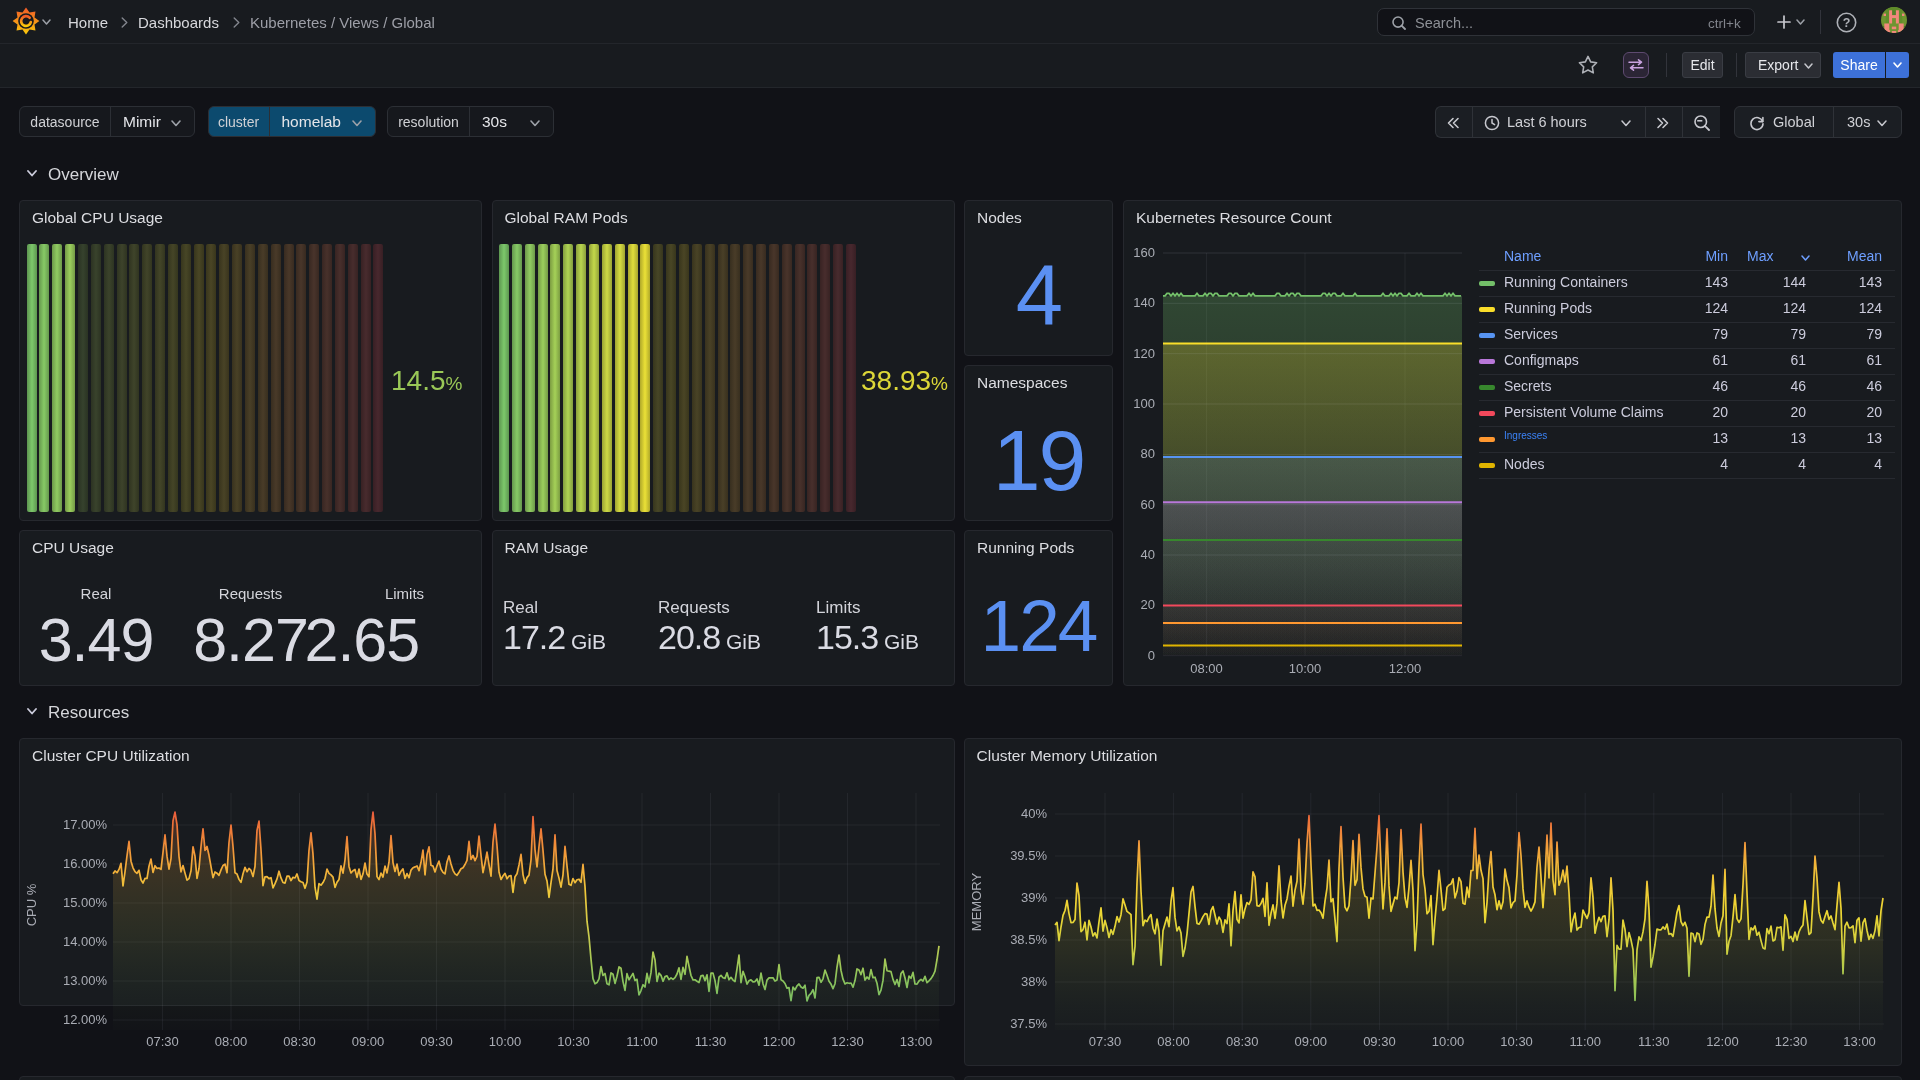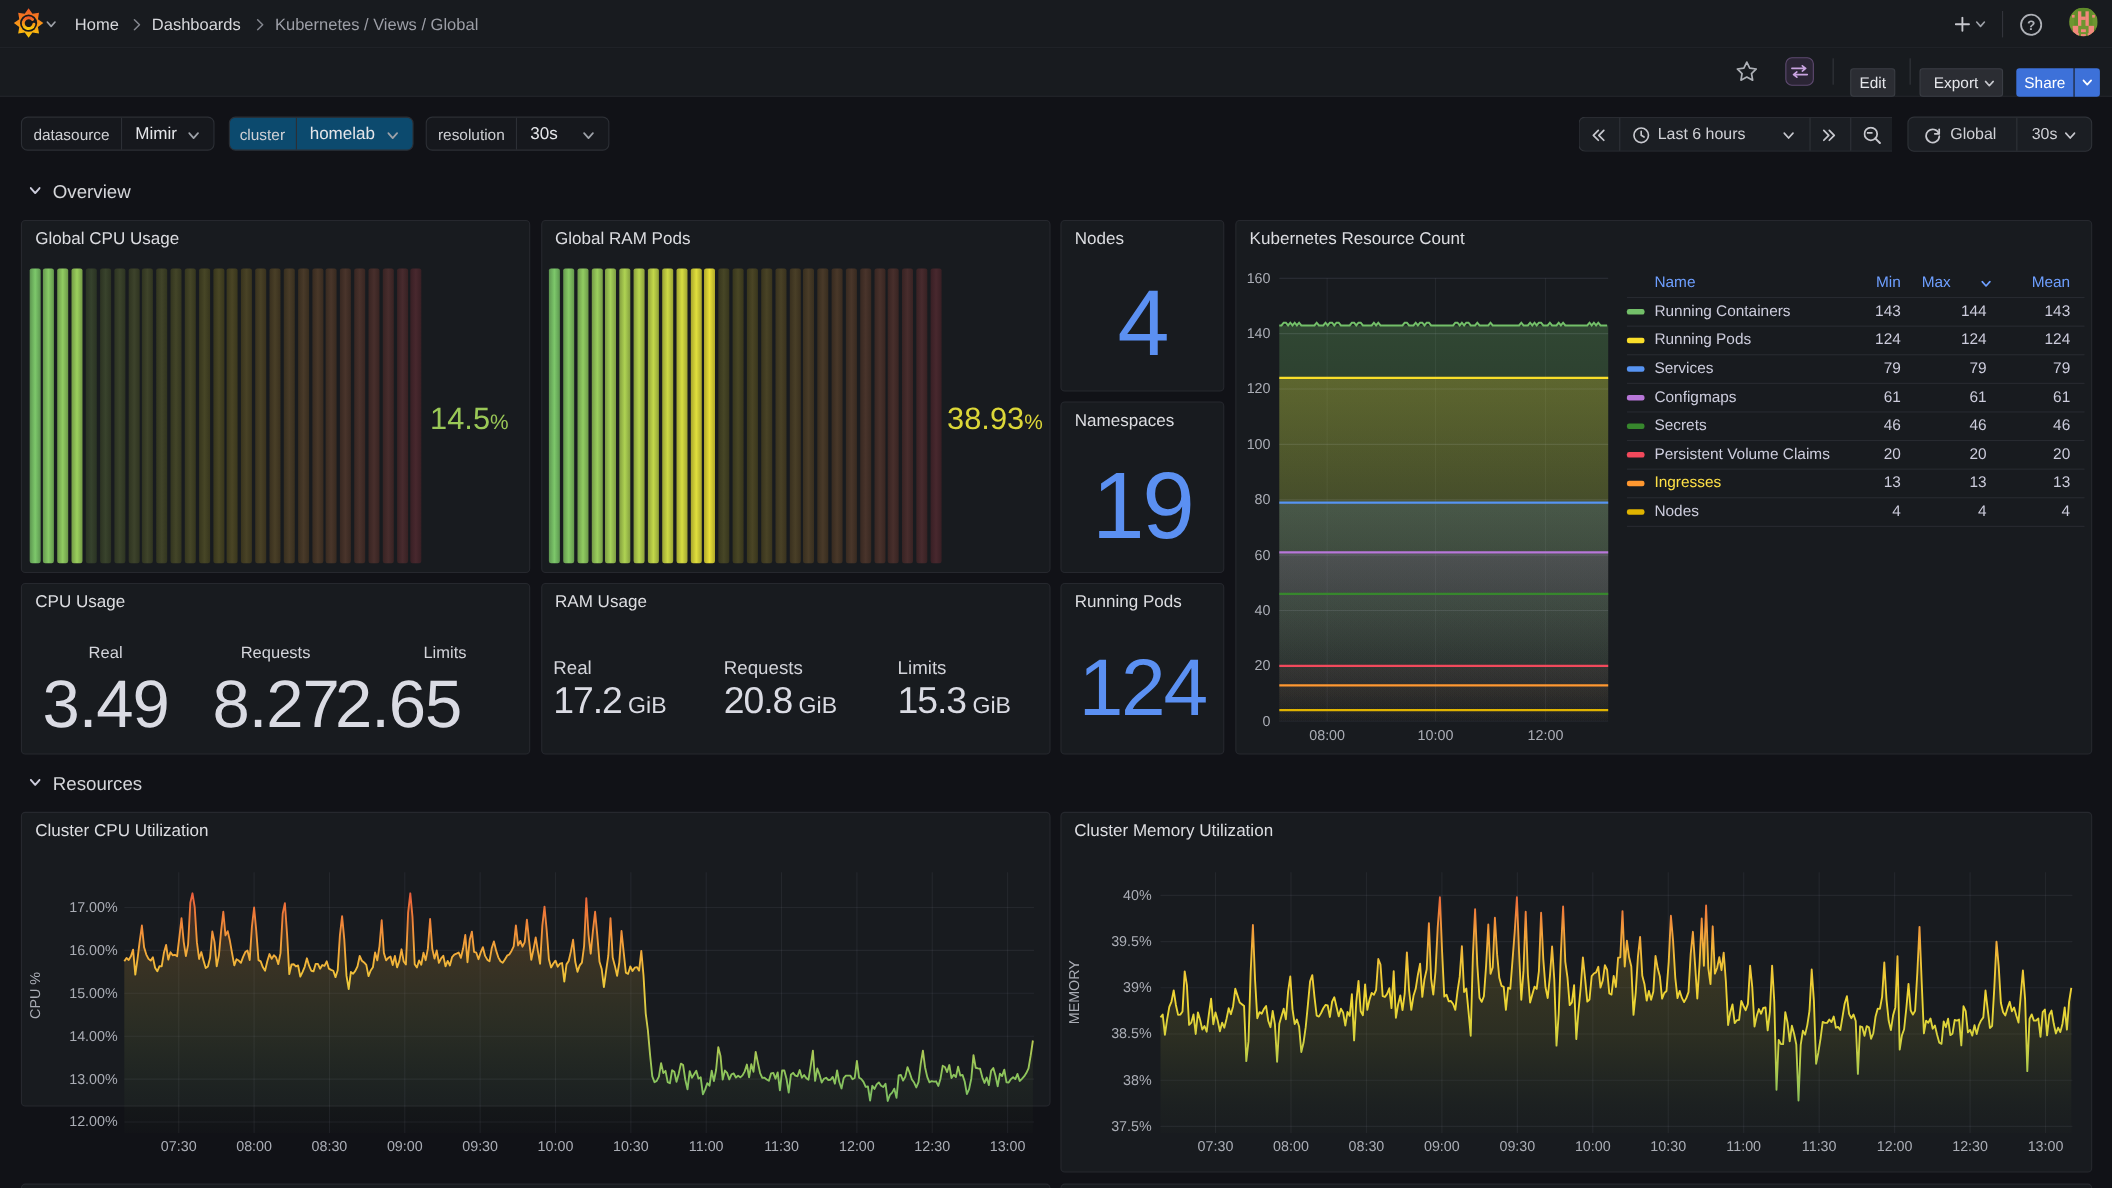--- a/index.html
+++ b/index.html
@@ -7,21 +7,21 @@
 .abs { position:absolute; }
 .panel { position:absolute; background:#181b1f; border:1px solid #26282e; border-radius:4px; }
 .ptitle { position:absolute; left:12px; top:8px; font-size:15.5px; font-weight:500; color:#dcdde1; }
 .ax { fill:#aaadb5; font-size:13px; }
 .lay { position:absolute; left:0; top:0; pointer-events:none; }
 .sechead { position:absolute; font-size:17px; font-weight:500; color:#d5d6da; }
 .statlabel { position:absolute; font-size:15px; color:#d3d4da; }
 .statnum { position:absolute; font-weight:500; color:#dadbe3; letter-spacing:-1px; }
 .bigstat { position:absolute; font-weight:500; color:#5b90f2; text-align:center; letter-spacing:-2px;}
 .btn { position:absolute; height:26px; background:#2b2d33; border:1px solid #3a3d44; border-radius:3px;
-  font-size:14px; color:#e6e7eb; display:flex; align-items:center; justify-content:center; font-weight:400;margin-top:10px;}
+  font-size:14px; color:#e6e7eb; display:flex; align-items:center; justify-content:center; font-weight:400;}
 .tbtn { position:absolute; height:32px; background:#1b1e23; border:1px solid #2f3238; display:flex;
   align-items:center; font-size:14px; color:#d0d1d6; font-weight:500;}
 .vdiv { position:absolute; width:1px; background:rgba(204,204,220,0.15); }
 </style></head>
 <body>
 <div class="abs" style="left:0;top:0;width:1920px;height:44px;background:#181b1f;border-bottom:1px solid #23262b">
 <svg width="28" height="28" viewBox="0 0 28 28" style="position:absolute;left:12px;top:7px">
 <defs>
         <linearGradient id="glog" x1="0" y1="0" x2="0" y2="1">
 <stop offset="0" stop-color="#f05a28"></stop>
@@ -37,20 +37,28 @@
     </svg>
 <div class="abs" style="left:68px;top:14px;font-size:15px;font-weight:500;color:#d7d8dc">Home</div>
 <svg width="7" height="11" viewBox="0 0 7 11" style="position:absolute;left:121px;top:17px">
       <path d="M1.2 1 L5.8 5.5 L1.2 10" fill="none" stroke="#83868e" stroke-width="1.4" stroke-linecap="round" stroke-linejoin="round"></path>
     </svg>
 <div class="abs" style="left:138px;top:14px;font-size:15px;font-weight:500;color:#d7d8dc">Dashboards</div>
 <svg width="7" height="11" viewBox="0 0 7 11" style="position:absolute;left:233px;top:17px">
       <path d="M1.2 1 L5.8 5.5 L1.2 10" fill="none" stroke="#83868e" stroke-width="1.4" stroke-linecap="round" stroke-linejoin="round"></path>
     </svg>
 <div class="abs" style="left:250px;top:14px;font-size:15px;color:#9d9fa7">Kubernetes / Views / Global</div>
+<div class="abs" style="left:1377px;top:8px;width:378px;height:28px;background:#111217;border:1px solid #2f3238;border-radius:7px">
+<svg width="14" height="14" viewBox="0 0 14 14" style="position:absolute;left:14px;top:7px">
+        <circle cx="6.04" cy="6.04" r="5.04" fill="none" stroke="#9da1a8" stroke-width="1.6"></circle>
+        <line x1="9.6" y1="9.6" x2="13" y2="13" stroke="#9da1a8" stroke-width="1.8" stroke-linecap="round"></line>
+      </svg>
+<div class="abs" style="left:37px;top:5.5px;font-size:14.5px;color:#8e9197">Search...</div>
+<div class="abs" style="left:330px;top:6.5px;font-size:13.5px;color:#81848c">ctrl+k</div>
+</div>
 <svg width="14" height="14" viewBox="0 0 14 14" style="position:absolute;left:1777px;top:15px">
       <path d="M7 1 V13 M1 7 H13" stroke="#c7c8ce" stroke-width="1.7" stroke-linecap="round"></path>
     </svg>
 <svg width="9" height="7" viewBox="0 0 9 7" style="position:absolute;left:1796px;top:19px">
       <path d="M1 1 L4.5 4.95 L8 1" fill="none" stroke="#9da1a8" stroke-width="1.5" stroke-linecap="round" stroke-linejoin="round"></path>
     </svg>
 <div class="vdiv" style="left:1820px;top:10px;height:24px"></div>
 <svg width="21" height="21" viewBox="0 0 21 21" style="position:absolute;left:1836px;top:12px">
       <circle cx="10.5" cy="10.5" r="9.2" fill="none" stroke="#aeb1b7" stroke-width="1.6"></circle>
       <text x="10.5" y="15" text-anchor="middle" font-size="12.5" fill="#aeb1b7" font-weight="600">?</text>
@@ -318,21 +326,21 @@
 <div class="abs" style="left:1726px;top:378px;width:80px;text-align:right;font-size:14px;color:#ccccdc">46</div>
 <div class="abs" style="left:1802px;top:378px;width:80px;text-align:right;font-size:14px;color:#ccccdc">46</div>
 <div class="abs" style="left:1479px;top:400px;width:416px;height:1px;background:rgba(204,204,220,0.09)"></div>
 <div class="abs" style="left:1479px;top:411px;width:16px;height:4.5px;border-radius:2px;background:#f2495c"></div>
 <div class="abs" style="left:1504px;top:404px;font-size:14px;color:#ccccdc">Persistent Volume Claims</div>
 <div class="abs" style="left:1648px;top:404px;width:80px;text-align:right;font-size:14px;color:#ccccdc">20</div>
 <div class="abs" style="left:1726px;top:404px;width:80px;text-align:right;font-size:14px;color:#ccccdc">20</div>
 <div class="abs" style="left:1802px;top:404px;width:80px;text-align:right;font-size:14px;color:#ccccdc">20</div>
 <div class="abs" style="left:1479px;top:426px;width:416px;height:1px;background:rgba(204,204,220,0.09)"></div>
 <div class="abs" style="left:1479px;top:437px;width:16px;height:4.5px;border-radius:2px;background:#ff9830"></div>
-<div class="abs" style="left:1504px;top:430px;font-size:14px;color:#fde047">Ingresses</div>
+<div class="abs" style="left:1504px;top:430px;font-size:10px;color:#3b82f6">Ingresses</div>
 <div class="abs" style="left:1648px;top:430px;width:80px;text-align:right;font-size:14px;color:#ccccdc">13</div>
 <div class="abs" style="left:1726px;top:430px;width:80px;text-align:right;font-size:14px;color:#ccccdc">13</div>
 <div class="abs" style="left:1802px;top:430px;width:80px;text-align:right;font-size:14px;color:#ccccdc">13</div>
 <div class="abs" style="left:1479px;top:452px;width:416px;height:1px;background:rgba(204,204,220,0.09)"></div>
 <div class="abs" style="left:1479px;top:463px;width:16px;height:4.5px;border-radius:2px;background:#e0b400"></div>
 <div class="abs" style="left:1504px;top:456px;font-size:14px;color:#ccccdc">Nodes</div>
 <div class="abs" style="left:1648px;top:456px;width:80px;text-align:right;font-size:14px;color:#ccccdc">4</div>
 <div class="abs" style="left:1726px;top:456px;width:80px;text-align:right;font-size:14px;color:#ccccdc">4</div>
 <div class="abs" style="left:1802px;top:456px;width:80px;text-align:right;font-size:14px;color:#ccccdc">4</div>
 <div class="abs" style="left:1479px;top:478px;width:416px;height:1px;background:rgba(204,204,220,0.09)"></div>

